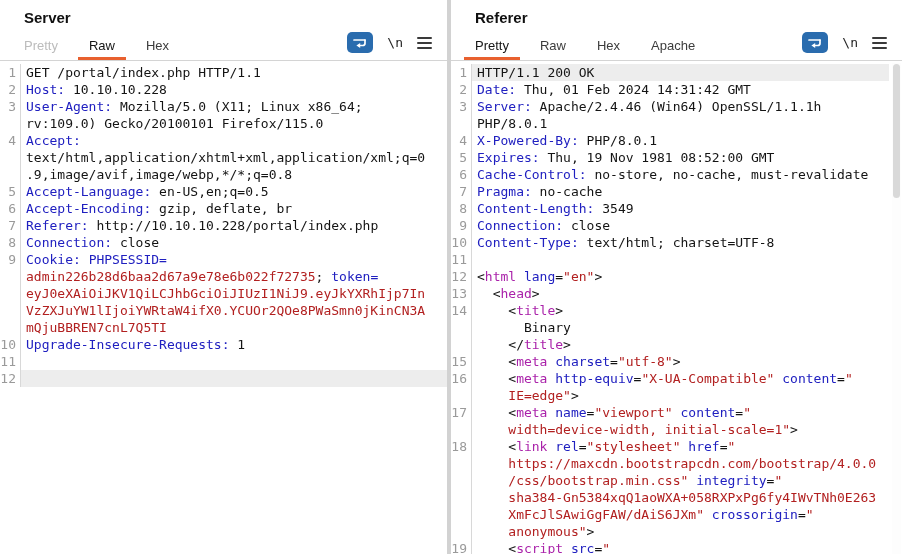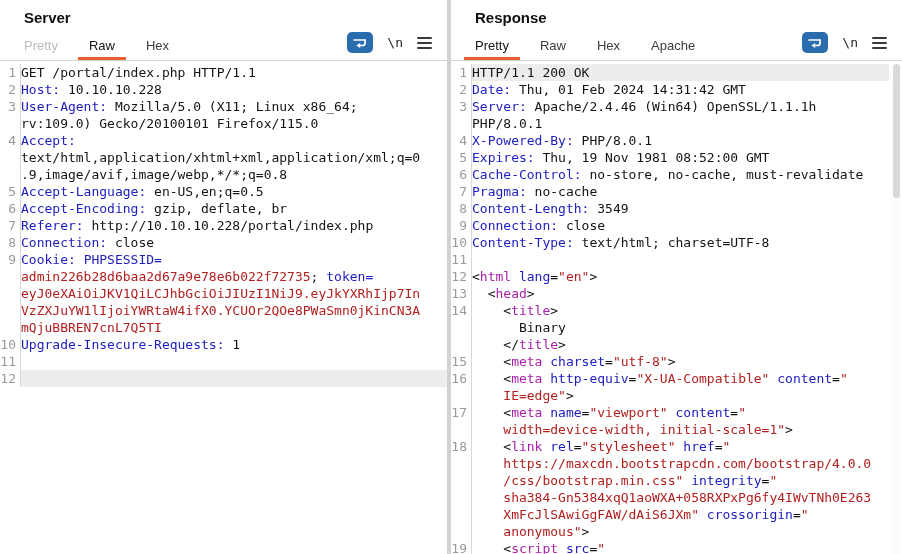--- a/index.html
+++ b/index.html
@@ -35,21 +35,21 @@
   .seg .vbar { width:4px; height:11px; background:#fff; border-radius:1px; }
   .seg .hbar-wrap { display:flex; flex-direction:column; gap:2px; }
   .seg .hbar { width:11px; height:3px; background:#8f8f8f; border-radius:1px; }
   .seg .sq { width:11px; height:9px; background:#8f8f8f; border-radius:1px; }
 
   .editor { position:absolute; top:62px; left:0; right:0; bottom:0; padding-top:2px;
             font-family:"DejaVu Sans Mono", monospace; font-size:13px; line-height:17px;
             white-space:pre; overflow:hidden; }
   .crow { display:flex; height:17px; }
   .ln { flex:none; width:20px; text-align:right; padding-right:4px; color:#9a9a9a; }
-  .code { flex:1; border-left:1px solid #d8d8d8; overflow:hidden; }
+  .code { flex:1; border-left:1px solid #d8d8d8; padding-left:5px; overflow:hidden; }
   .panel.right .code { margin-right:13px; }
   .crow.hl .code { background:#ededed; }
 
   .scrollbar { position:absolute; top:63px; right:1px; width:9px; bottom:0; background:#fdfdfd; }
   .sb-thumb { position:absolute; top:1px; left:1px; width:7px; height:134px;
               background:#d9d9d9; border-radius:4px; }
 </style>
 </head>
 <body>
 
@@ -94,21 +94,21 @@
         <span class="hbar-wrap">
             <span class="hbar"></span>
             <span class="hbar"></span>
           </span>
       </div>
       <div class="seg">
         <span class="sq"></span>
       </div>
     </div>
     <div class="panel-header">
-      <div class="panel-title">Response</div>
+      <div class="panel-title">Referer</div>
       <div class="tabs">
           <div class="tab active">Pretty</div>
           <div class="tab">Raw</div>
           <div class="tab">Hex</div>
           <div class="tab">Apache</div>
         </div>
       <div class="icon-cluster">
         <div class="wrap-btn">
           <svg width="16" height="14" viewBox="0 0 16 14">
             <path d="M2 4h11" stroke="#ffffff" stroke-width="1.7" fill="none" stroke-linecap="round"></path>

